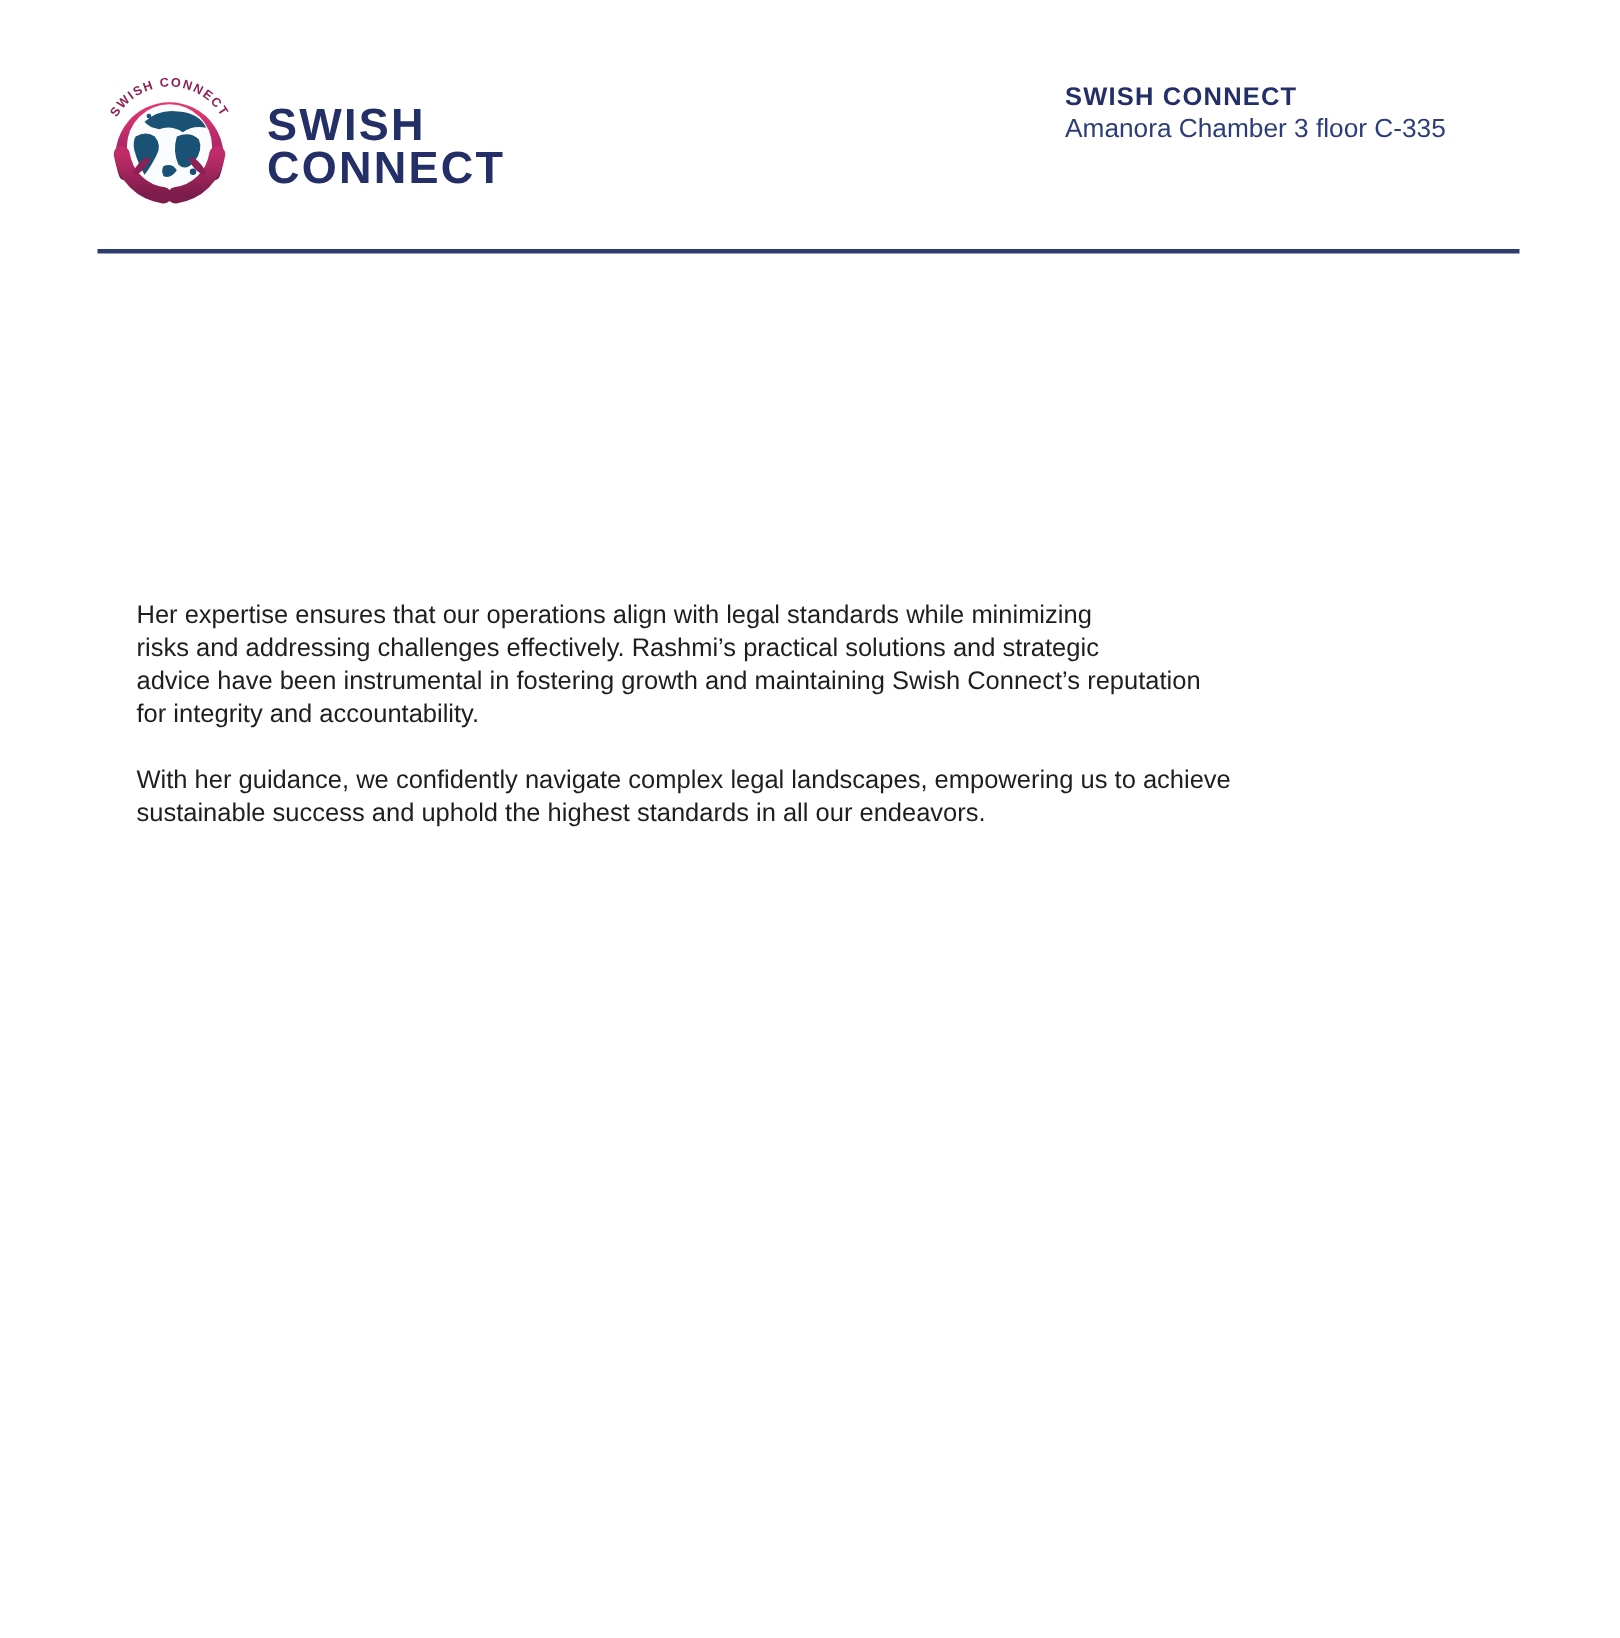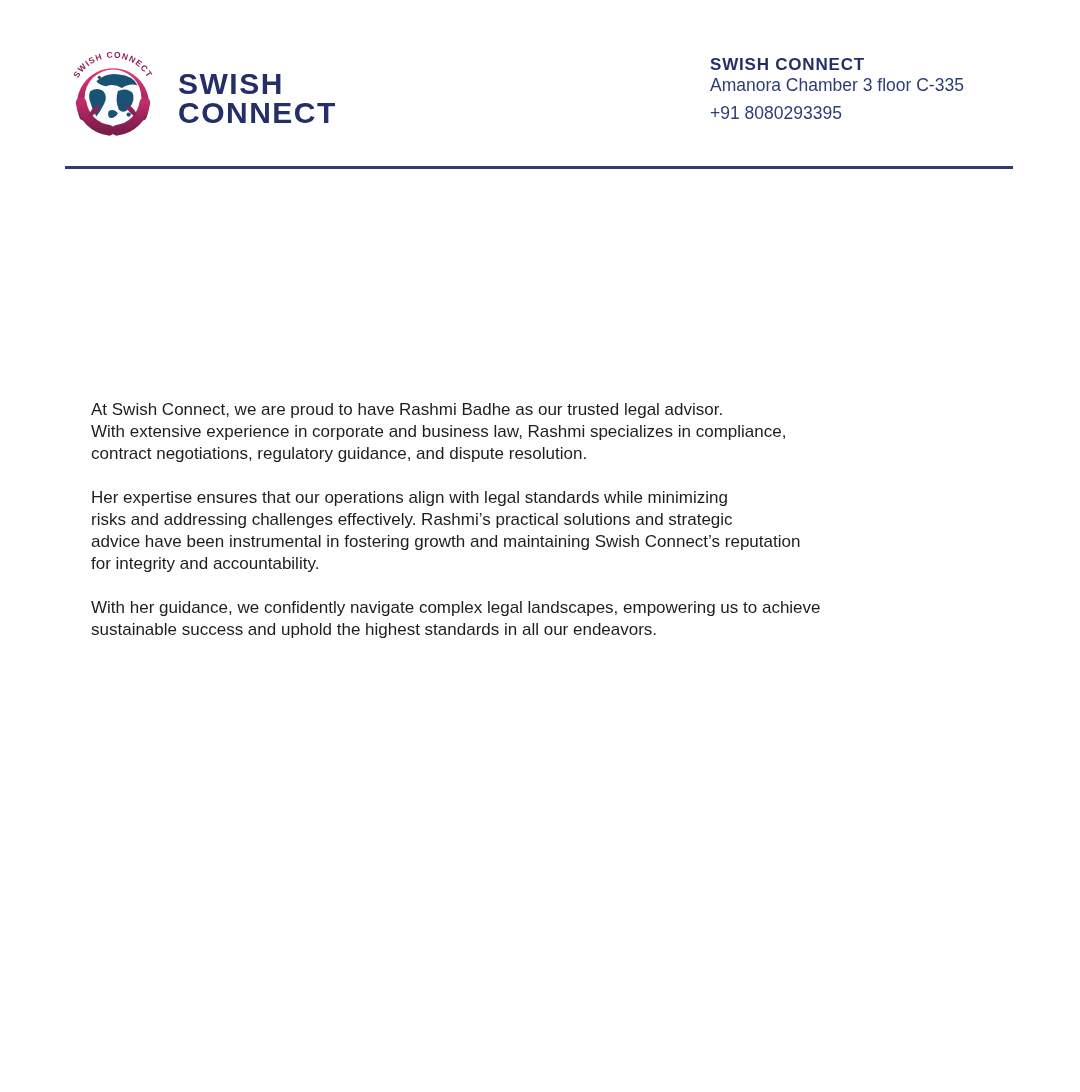--- a/index.html
+++ b/index.html
@@ -136,30 +136,26 @@
 
       <div class="wordmark">
         <div>SWISH</div>
         <div>CONNECT</div>
       </div>
     </div>
 
     <div class="info-block">
       <div class="info-company">SWISH CONNECT</div>
       <div class="info-address">Amanora Chamber 3 floor C-335</div>
-      <div class="info-phone">+91 8080293395</div>
     </div>
 
     <hr class="divider">
   </header>
 
   <main class="letter-body">
-    <p>At Swish Connect, we are proud to have Rashmi Badhe as our trusted legal advisor.
-With extensive experience in corporate and business law, Rashmi specializes in compliance,
-contract negotiations, regulatory guidance, and dispute resolution.</p>
     <p>Her expertise ensures that our operations align with legal standards while minimizing
 risks and addressing challenges effectively. Rashmi’s practical solutions and strategic
 advice have been instrumental in fostering growth and maintaining Swish Connect’s reputation
 for integrity and accountability.</p>
     <p>With her guidance, we confidently navigate complex legal landscapes, empowering us to achieve
 sustainable success and uphold the highest standards in all our endeavors.</p>
   </main>
 
 </div>
 

